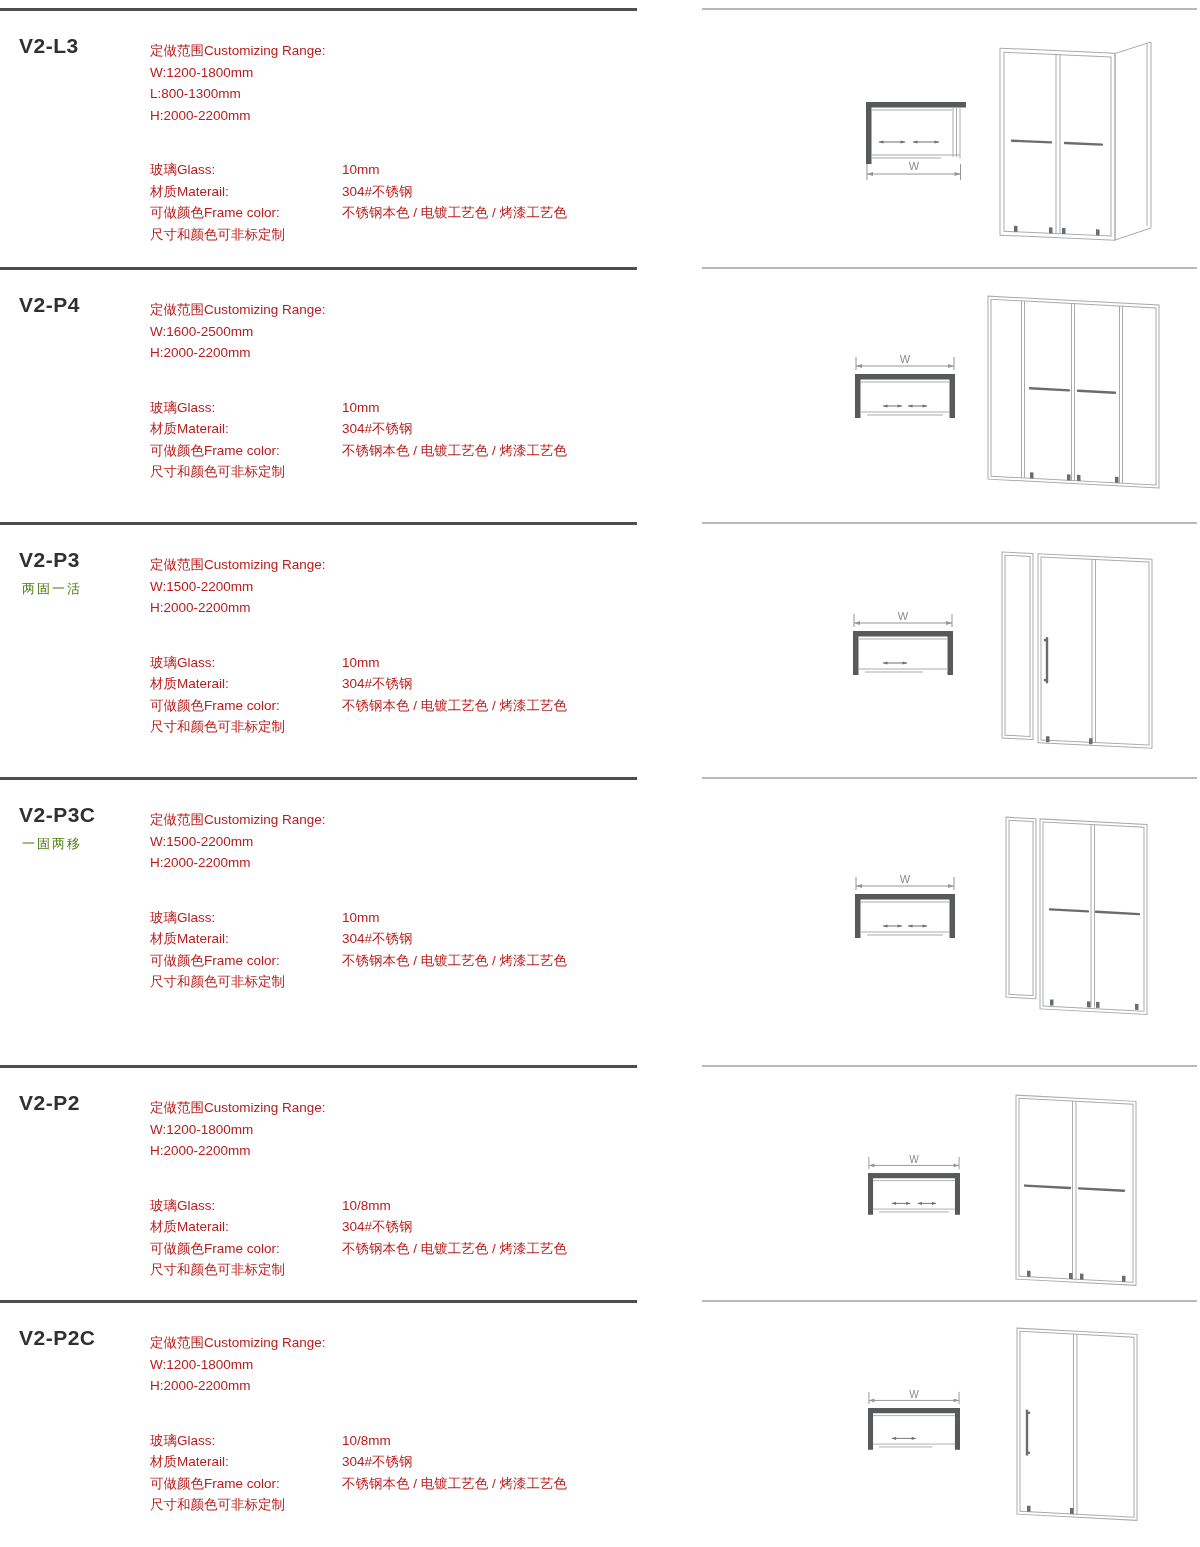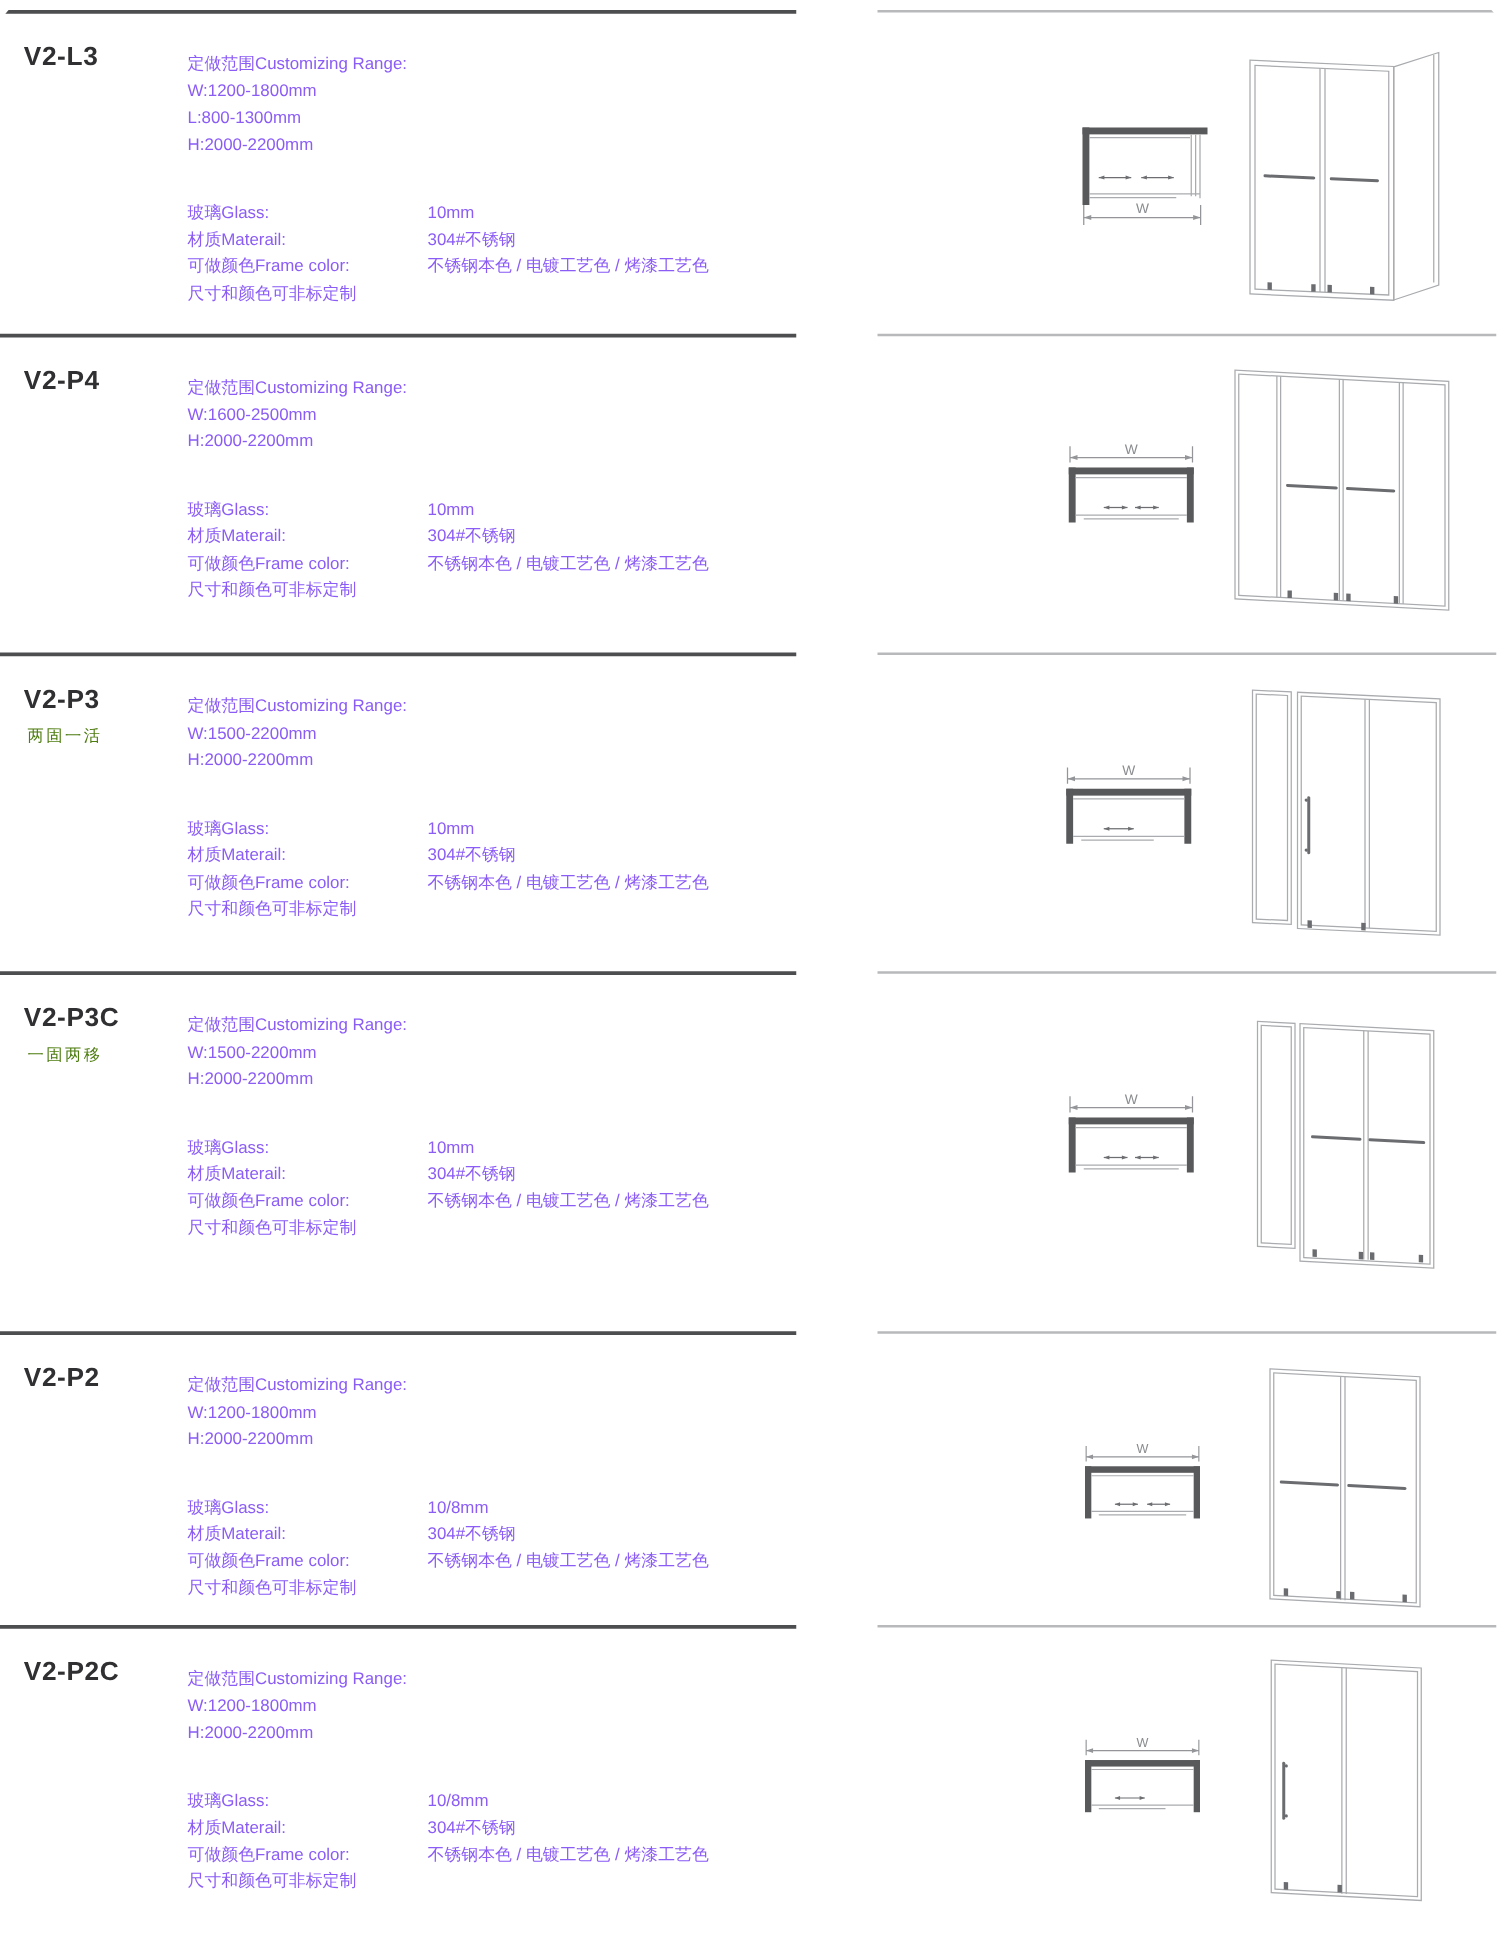--- a/index.html
+++ b/index.html
@@ -1,29 +1,29 @@
 <!DOCTYPE html>
 <html><head>
 <meta charset="utf-8">
 <style>
   html,body{margin:0;padding:0;background:#ffffff;}
   body{font-family:"Liberation Sans","DejaVu Sans",sans-serif;}
-  .page{position:relative;width:1200px;height:1547px;background:#fff;overflow:hidden;border-radius:25px;}
+  .page{position:relative;width:1200px;height:1547px;background:#fff;overflow:hidden;}
   .section{position:absolute;left:0;width:1200px;}
   #s1{top:8px;height:259px}
   #s2{top:267px;height:255px}
   #s3{top:522px;height:219px}
   #s4{top:777px;height:274px}
   #s5{top:1065px;height:260px}
   #s6{top:1300px;height:291px}
   .rule-dark{position:absolute;top:0;left:0;width:637px;height:3px;background:#4d4e50;}
   .rule-light{position:absolute;top:0;left:702px;width:495px;height:2px;background:#b8b9bb;}
   .model{position:absolute;left:19px;top:26px;margin:0;font-size:21px;font-weight:700;color:#303032;letter-spacing:.5px;}
   .subtitle{position:absolute;left:22px;top:58px;font-size:13px;color:#4d7c0f;letter-spacing:2px;}
-  .info{position:absolute;left:150px;top:32px;font-size:13.5px;color:#8b5cf6;line-height:21.5px;}
+  .info{position:absolute;left:150px;top:32px;font-size:13.5px;color:#b91c1c;line-height:21.5px;}
   .specs{margin-top:33px;}
   .spec-row{display:flex;}
   .spec-label{width:192px;flex:0 0 192px;}
   svg.plan,svg.iso{position:absolute;overflow:visible;}
   .ln{stroke:#a9abae;stroke-width:1;fill:none;}
   .bar{fill:#58595b;stroke:none;}
   .arr line{stroke:#6d6e71;stroke-width:1;}
   .arr path{fill:#6d6e71;stroke:none;}
   .dim line{stroke:#939598;stroke-width:1;}
   .dim path{fill:#939598;stroke:none;}

